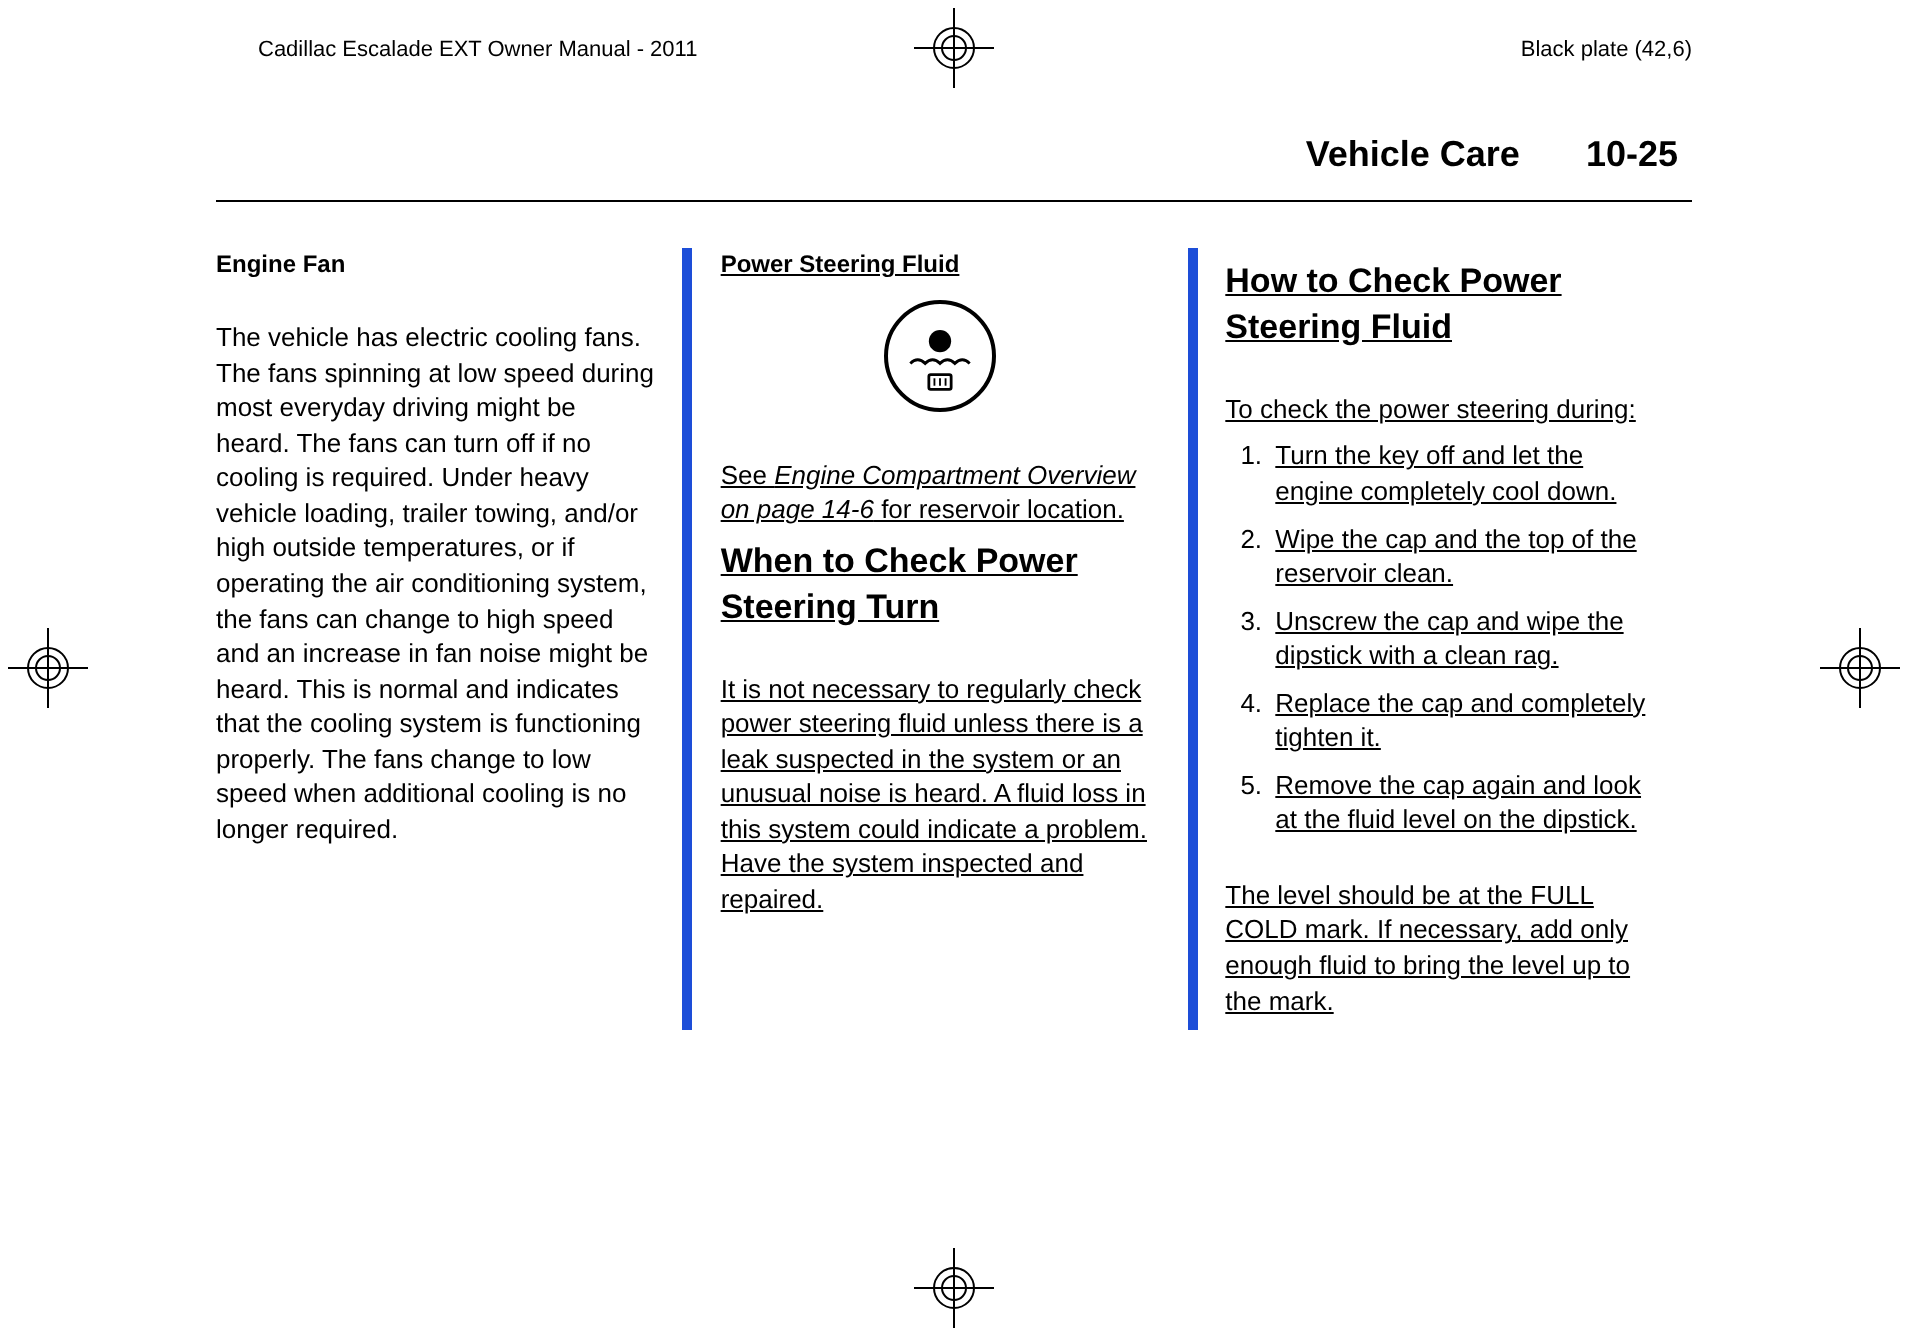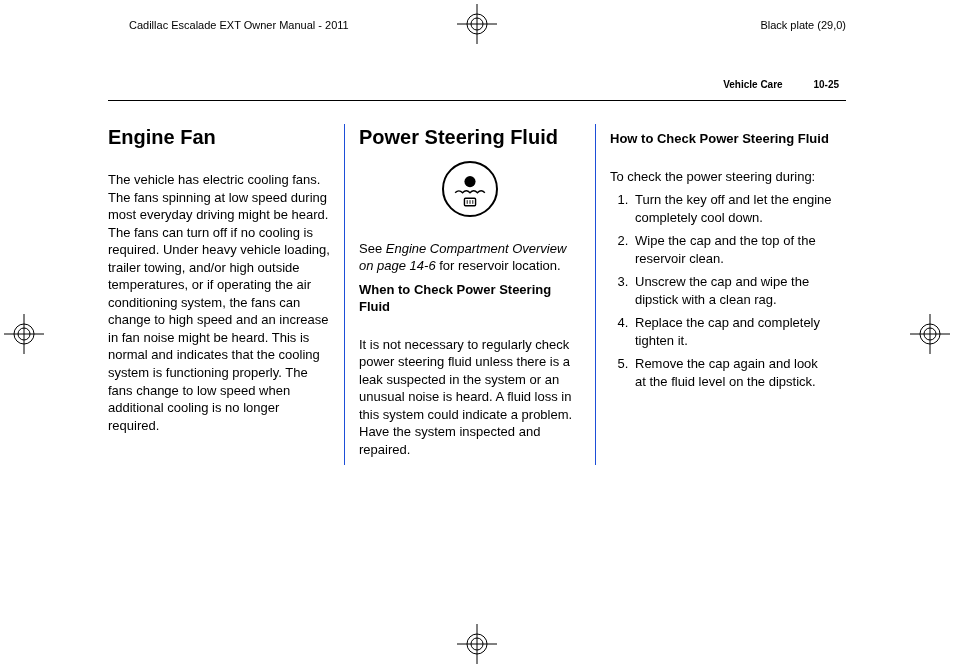--- a/index.html
+++ b/index.html
@@ -30,23 +30,23 @@
     }
     .page-rule-top {
       position: absolute;
       top: 100px;
       left: 108px;
       right: 108px;
       border-top: 1.5px solid #000;
     }
     .header-right {
       position: absolute;
-      top: 78px;
+      top: 65px;
       right: 115px;
-      font-size: 10px;
+      font-size: 18px;
       text-align: center;
     }
     .header-right .section {
       font-weight: bold;
       margin-right: 28px;
     }
     .header-right .pageno {
       font-weight: bold;
     }
     .content {
@@ -57,29 +57,30 @@
       display: flex;
       gap: 0;
     }
     .column {
       flex: 1;
       padding-right: 14px;
     }
     .column:nth-child(2),
     .column:nth-child(3) {
       padding-left: 14px;
-      border-left: 1px solid #1d4ed8;
+      border-left: 5px solid #1d4ed8;
+      text-decoration: underline;
     }
     h2 {
-      font-size: 20px;
+      font-size: 12px;
       font-weight: bold;
       margin-bottom: 6px;
     }
     h3 {
-      font-size: 13px;
+      font-size: 17px;
       font-weight: bold;
       margin-top: 6px;
       margin-bottom: 4px;
     }
     p {
       margin-bottom: 6px;
       margin-top: 20px;
     }
     .italic {
       font-style: italic;
@@ -114,21 +115,21 @@
     .reg-top    { top: 4px;    left: 50%; transform: translateX(-50%); }
     .reg-bottom { bottom: 4px; left: 50%; transform: translateX(-50%); }
     .reg-left   { left: 4px;   top: 50%;  transform: translateY(-50%); }
     .reg-right  { right: 4px;  top: 50%;  transform: translateY(-50%); }
   </style>
 </head>
 <body>
 
 <div class="top-bar">
   <span>Cadillac Escalade EXT Owner Manual - 2011</span>
-  <span>Black plate (29,0)</span>
+  <span>Black plate (42,6)</span>
 </div>
 
 <div class="header-right">
   <span class="section">Vehicle Care</span>
   <span class="pageno">10-25</span>
 </div>
 <div class="page-rule-top"></div>
 
 <div class="content">
 
@@ -147,34 +148,35 @@
           <rect x="22" y="38" width="12" height="8" rx="1" fill="none" stroke="#000" stroke-width="1.5"></rect>
           <line x1="25" y1="40" x2="25" y2="44" stroke="#000" stroke-width="1"></line>
           <line x1="28" y1="40" x2="28" y2="44" stroke="#000" stroke-width="1"></line>
           <line x1="31" y1="40" x2="31" y2="44" stroke="#000" stroke-width="1"></line>
         </svg>
       </span>
     </div>
     <p>
       <span>See </span><span class="italic">Engine Compartment Overview on page 14-6</span><span> for reservoir location.</span>
     </p>
-    <h3>When to Check Power Steering Fluid</h3>
+    <h3>When to Check Power Steering Turn</h3>
     <p>It is not necessary to regularly check power steering fluid unless there is a leak suspected in the system or an unusual noise is heard. A fluid loss in this system could indicate a problem. Have the system inspected and repaired.</p>
   </div>
 
   <div class="column">
     <h3>How to Check Power Steering Fluid</h3>
     <p>To check the power steering during:</p>
     <ol>
       <li>Turn the key off and let the engine completely cool down.</li>
       <li>Wipe the cap and the top of the reservoir clean.</li>
       <li>Unscrew the cap and wipe the dipstick with a clean rag.</li>
       <li>Replace the cap and completely tighten it.</li>
       <li>Remove the cap again and look at the fluid level on the dipstick.</li>
     </ol>
+    <p>The level should be at the FULL COLD mark. If necessary, add only enough fluid to bring the level up to the mark.</p>
   </div>
 
 </div>
 
 <div class="reg-mark reg-top">
   <svg viewBox="0 0 40 40">
       <circle cx="20" cy="20" r="10" fill="none" stroke="#000"></circle>
       <circle cx="20" cy="20" r="6" fill="none" stroke="#000"></circle>
       <line x1="0" y1="20" x2="40" y2="20" stroke="#000"></line>
       <line x1="20" y1="0" x2="20" y2="40" stroke="#000"></line>

